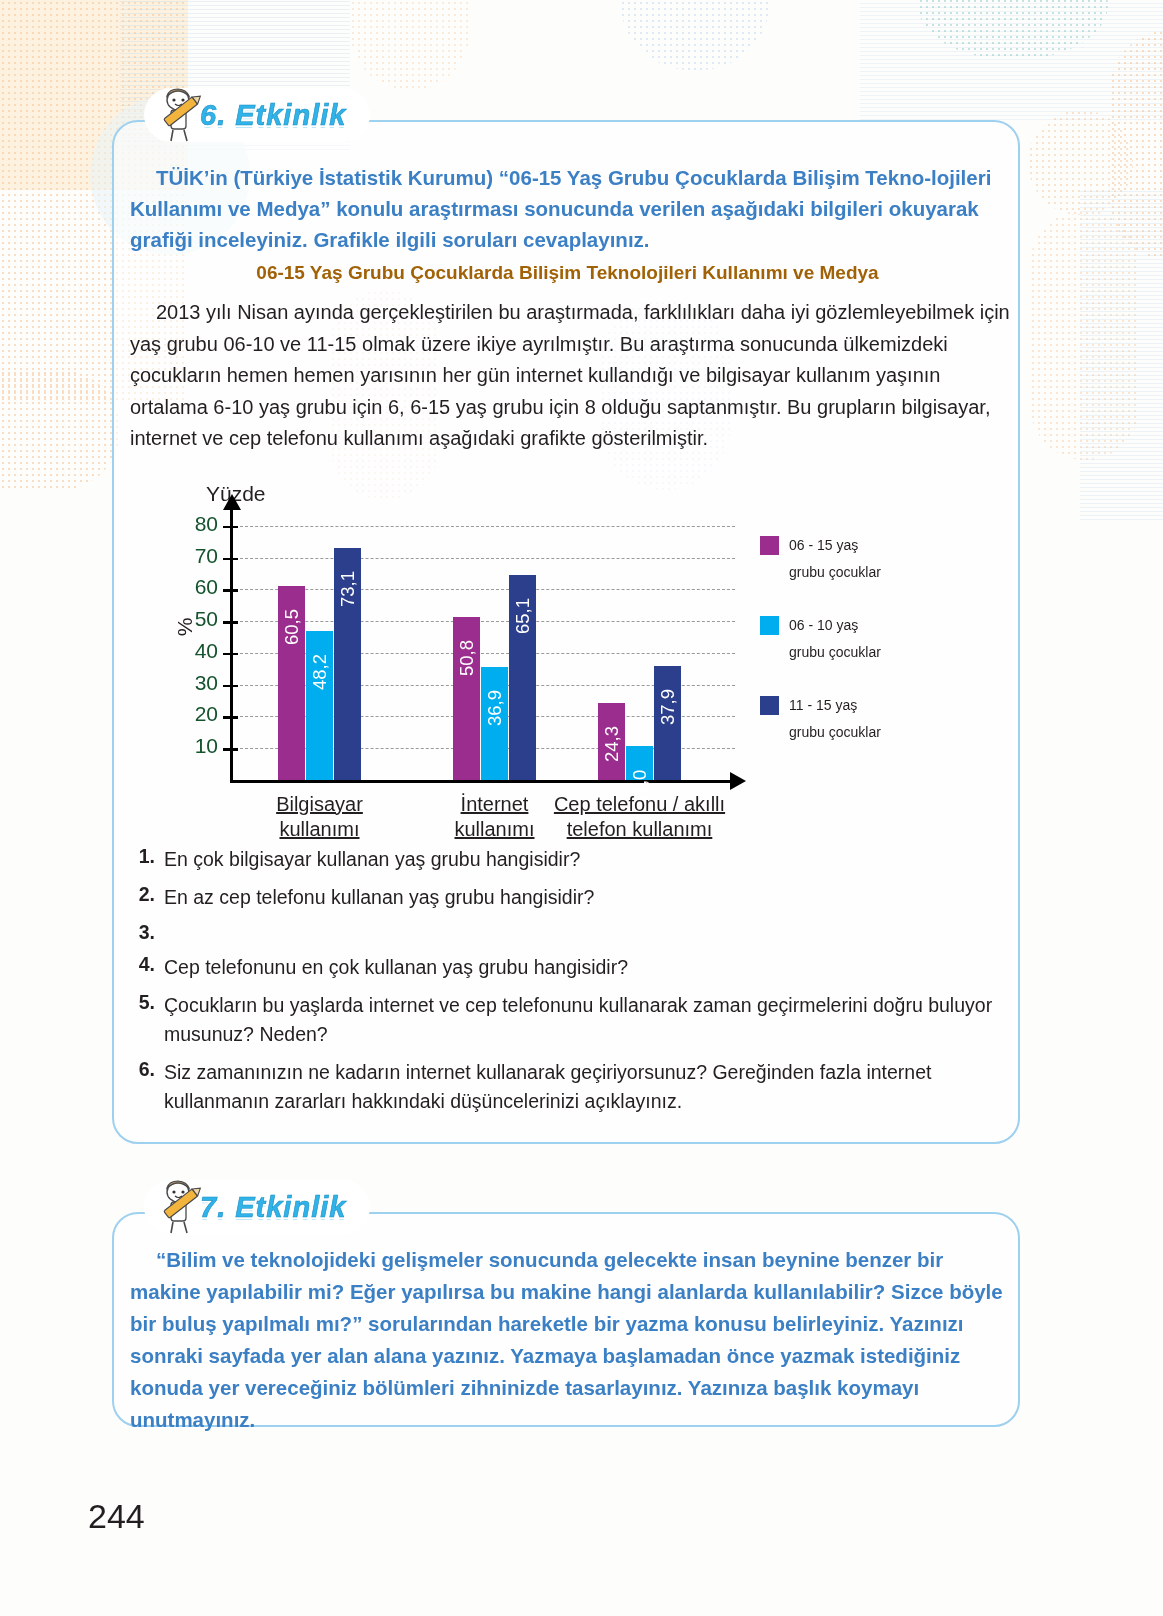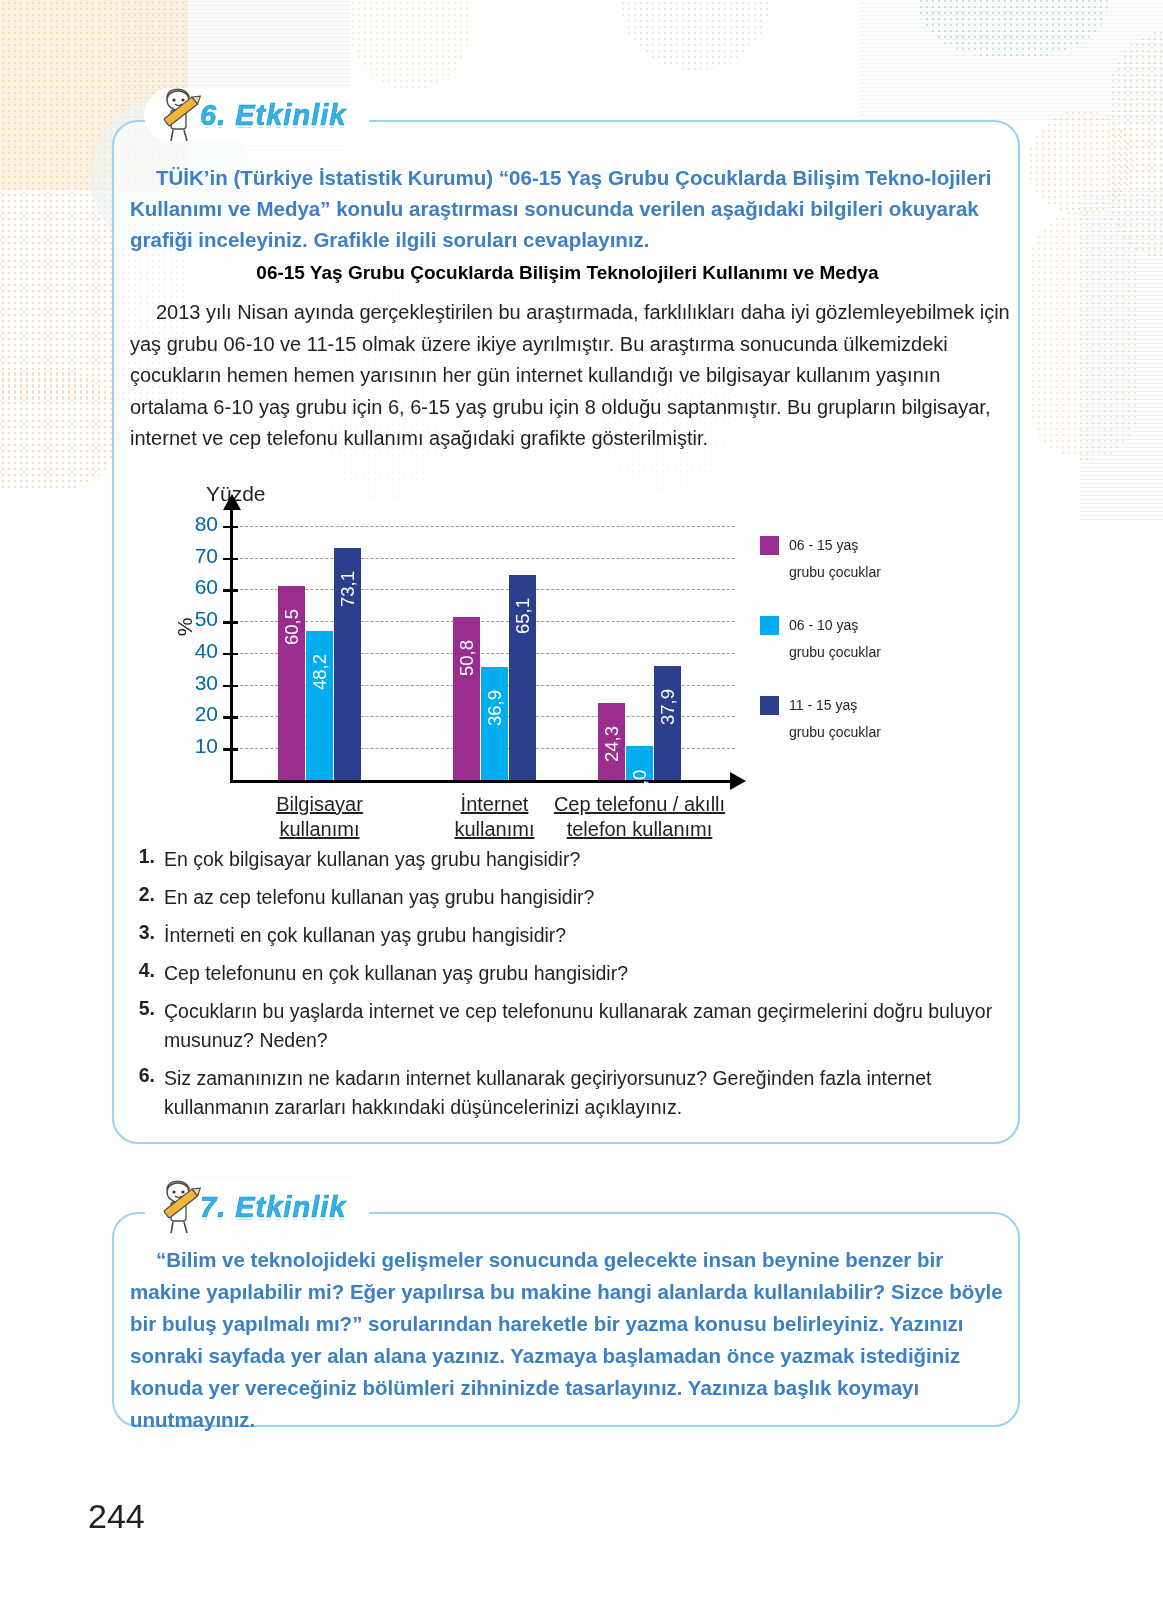--- a/index.html
+++ b/index.html
@@ -76,21 +76,21 @@
   
   .intro-text {
     position: absolute;
     font-size: 20.5px; font-weight: bold;
     color: #3b7fc4; line-height: 31px;
     text-indent: 26px;
   }
   .red-title {
     position: absolute;
     font-size: 19px; font-weight: bold;
-    color: #000000; text-align: center;
+    color: #a16207; text-align: center;
   }
   .body-text {
     position: absolute;
     font-size: 20px; color: #231f20; line-height: 31.5px;
     text-indent: 26px;
   }
 
   
   .qlist { position: absolute; }
   .qrow { display: flex; margin-bottom: 9px; }
@@ -136,21 +136,21 @@
     border-bottom: 16px solid #000;
   }
   .arrow-right {
     position: absolute; width: 0; height: 0;
     border-top: 9px solid transparent;
     border-bottom: 9px solid transparent;
     border-left: 16px solid #000;
   }
   .tick { position: absolute; height: 2.5px; background: #000; }
   .ytlabel {
-    position: absolute; font-size: 21px; color: #0369a1;
+    position: absolute; font-size: 21px; color: #14532d;
     text-align: right; width: 40px;
   }
   .bar { position: absolute; bottom: 0; }
   .bar-val {
     position: absolute; left: 50%; top: 5px;
     transform: translateX(-50%) rotate(-90deg);
     transform-origin: center center;
     white-space: nowrap;
     font-size: 18.5px; color: #ffffff; font-weight: normal;
   }
@@ -335,21 +335,20 @@
       <div class="qrow">
         <div class="qnum">1.</div>
         <div class="qtext">En çok bilgisayar kullanan yaş grubu hangisidir?</div>
       </div>
       <div class="qrow">
         <div class="qnum">2.</div>
         <div class="qtext">En az cep telefonu kullanan yaş grubu hangisidir?</div>
       </div>
       <div class="qrow">
         <div class="qnum">3.</div>
-        <div class="qtext">İnterneti en çok kullanan yaş grubu hangisidir?</div>
       </div>
       <div class="qrow">
         <div class="qnum">4.</div>
         <div class="qtext">Cep telefonunu en çok kullanan yaş grubu hangisidir?</div>
       </div>
       <div class="qrow">
         <div class="qnum">5.</div>
         <div class="qtext">Çocukların bu yaşlarda internet ve cep telefonunu kullanarak zaman geçirmelerini doğru buluyor musunuz? Neden?</div>
       </div>
       <div class="qrow">

